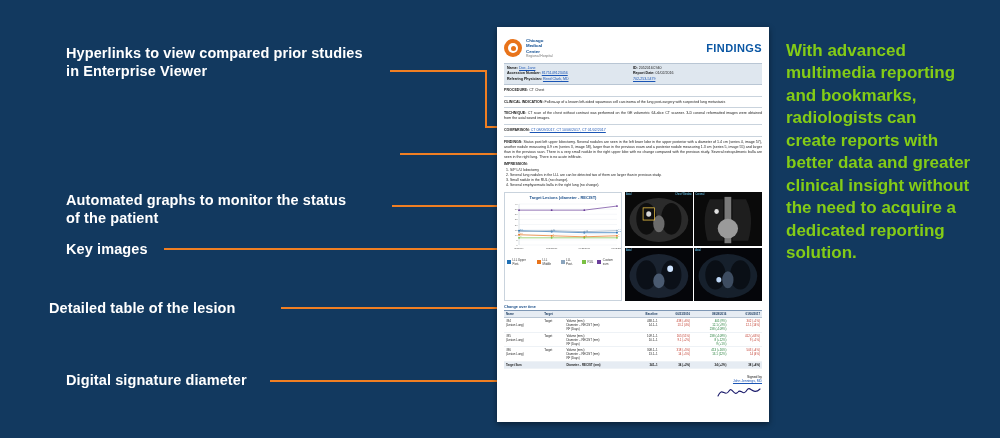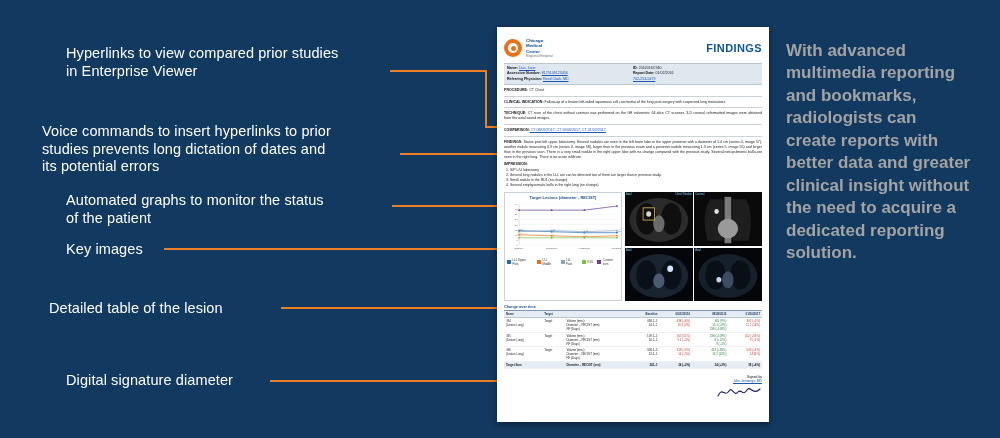--- a/index.html
+++ b/index.html
@@ -20,42 +20,42 @@
     inset: 0;
     background: #12395f;
   }
 
   
   .callout {
     position: absolute;
     color: #ffffff;
     font-size: 14.5px;
     line-height: 1.22;
-    font-weight: 400;
+    font-weight: 700;
     font-family: "Liberation Sans", sans-serif;
     letter-spacing: 0.1px;
   }
   .callout-line {
     position: absolute;
     height: 2px;
     background: #f07f23;
   }
   .callout-elbow {
     position: absolute;
     width: 2px;
     background: #f07f23;
   }
 
   
   #right-text {
     position: absolute;
     left: 786px;
     top: 40px;
     width: 185px;
-    color: #a3a3a3;
+    color: #84cc16;
     font-size: 17px;
     line-height: 1.32;
     font-weight: 700;
     font-family: "Liberation Sans", sans-serif;
   }
 
   
   #doc {
     position: absolute;
     left: 497px;
@@ -142,25 +142,20 @@
 <div id="root">
 
   <div class="callout" style="left:66px; top:45px; width:330px;">
     <span style="white-space:pre-line">Hyperlinks to view compared prior studies
 in Enterprise Viewer</span>
   </div>
   <div class="callout-line" style="left:390px; top:70px; width:97px;"></div>
   <div class="callout-elbow" style="left:485px; top:70px; height:58px;"></div>
   <div class="callout-line" style="left:485px; top:126px; width:22px;"></div>
 
-  <div class="callout" style="left:42px; top:123px; width:355px;">
-    <span style="white-space:pre-line">Voice commands to insert hyperlinks to prior
-studies prevents long dictation of dates and
-its potential errors</span>
-  </div>
   <div class="callout-line" style="left:400px; top:153px; width:110px;"></div>
 
   <div class="callout" style="left:66px; top:192px; width:330px;">
     <span style="white-space:pre-line">Automated graphs to monitor the status
 of the patient</span>
   </div>
   <div class="callout-line" style="left:392px; top:205px; width:118px;"></div>
 
   <div class="callout" style="left:66px; top:241px; width:200px;">
     <span style="white-space:pre-line">Key images</span>

